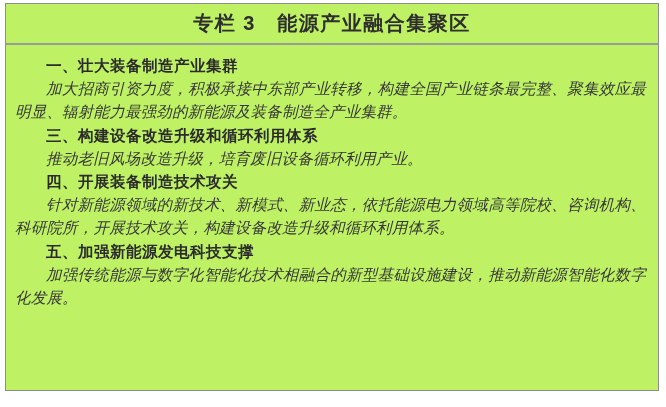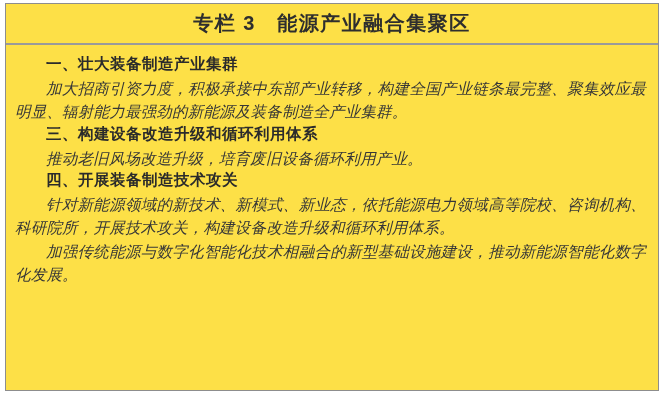--- a/index.html
+++ b/index.html
@@ -15,21 +15,21 @@
     background: #ffffff;
     overflow: hidden;
   }
   .panel {
     position: absolute;
     left: 5px;
     top: 3px;
     width: 654px;
     height: 388px;
     border: 1.5px solid #8d8d8d;
-    background: #fde047;
+    background: #bef264;
     box-sizing: border-box;
   }
   .panel-header {
     height: 41px;
     display: flex;
     align-items: center;
     justify-content: center;
     border-bottom: 2px solid #9a9a9a;
     box-sizing: border-box;
   }
@@ -41,21 +41,21 @@
     color: #2e2e2e;
     white-space: pre;
   }
   .panel-body {
     padding: 9px 12px 10px 9px;
     font-size: 15.5px;
     line-height: 23.2px;
     color: #373737;
   }
   .section-heading {
-    font-family: Liberation Mono, monospace;
+    font-family: Liberation Serif, serif;
     font-weight: bold;
     color: #2b2b2b;
     text-indent: 2em;
     margin: 0;
     letter-spacing: 0.5px;
   }
   .section-paragraph {
     text-indent: 2em;
     margin: 0;
     text-align: justify;
@@ -85,18 +85,19 @@
         <p class="section-heading">三、构建设备改造升级和循环利用体系</p>
         <p class="section-paragraph">推动老旧风场改造升级，培育废旧设备循环利用产业。</p>
       </div>
 
       <div>
         <p class="section-heading">四、开展装备制造技术攻关</p>
         <p class="section-paragraph">针对新能源领域的新技术、新模式、新业态，依托能源电力领域高等院校、咨询机构、科研院所，开展技术攻关，构建设备改造升级和循环利用体系。</p>
       </div>
 
       <div>
+        <p class="section-heading">五、加强新能源发电科技支撑</p>
         <p class="section-paragraph">加强传统能源与数字化智能化技术相融合的新型基础设施建设，推动新能源智能化数字化发展。</p>
       </div>
 
     </div>
   </div>
 </div>
 
 </body></html>

